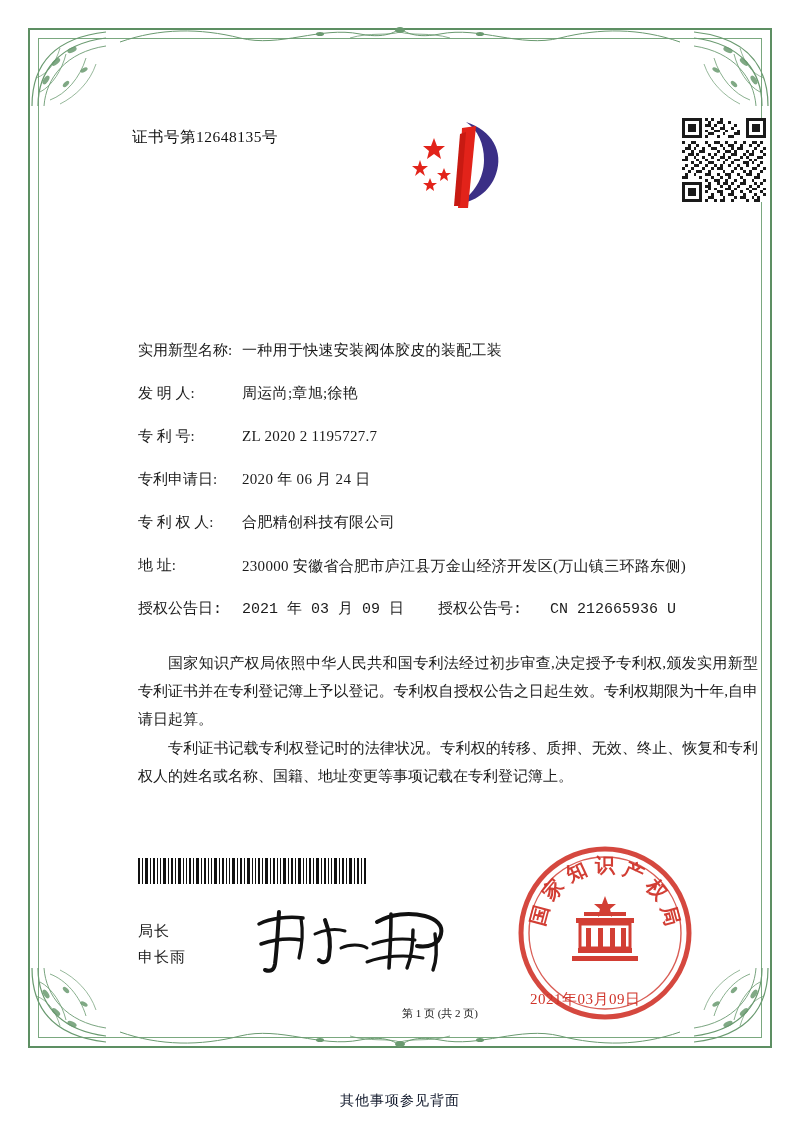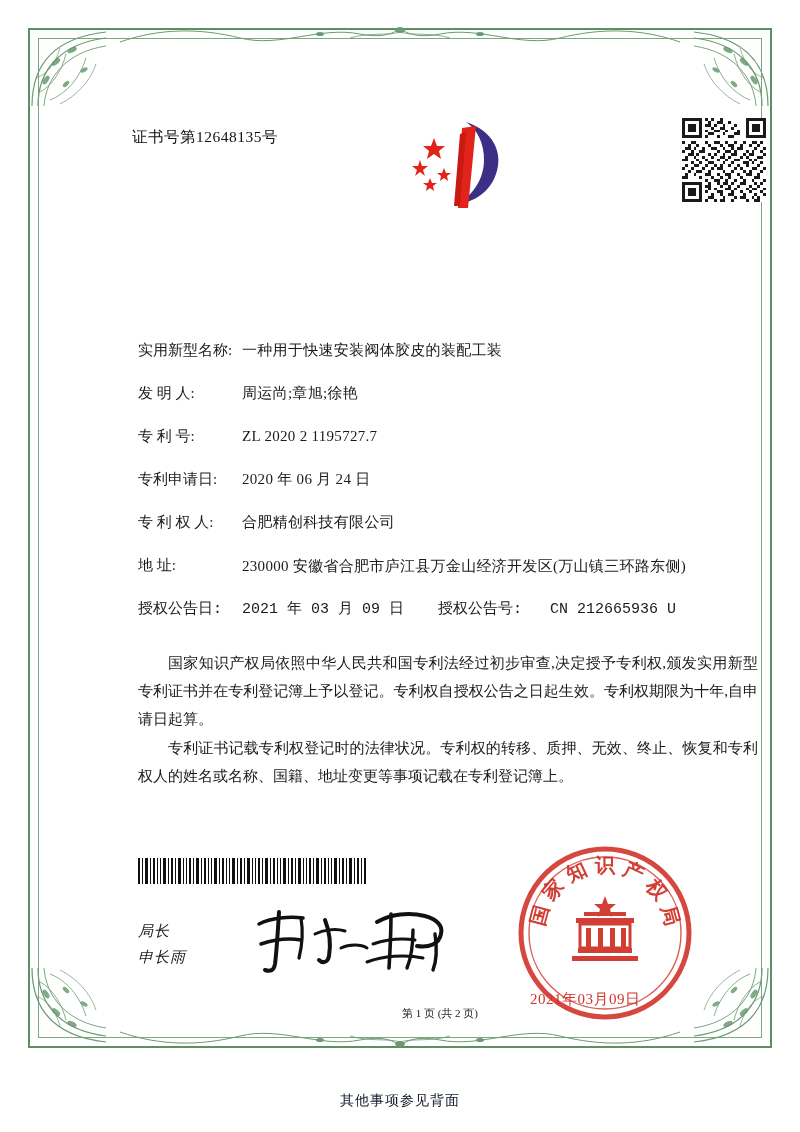--- a/index.html
+++ b/index.html
@@ -165,21 +165,20 @@
   }
   .barcode svg { width: 100%; height: 100%; display: block; }
 
   .signature-block {
     position: absolute;
     left: 58px;
     top: 880px;
     font-size: 15px;
     line-height: 1.75;
     letter-spacing: 1px;
-    font-style: italic;
   }
 
   .handsign {
     position: absolute;
     left: 165px;
     top: 862px;
     width: 230px;
     height: 80px;
   }
   .handsign svg { width: 100%; height: 100%; display: block; }

